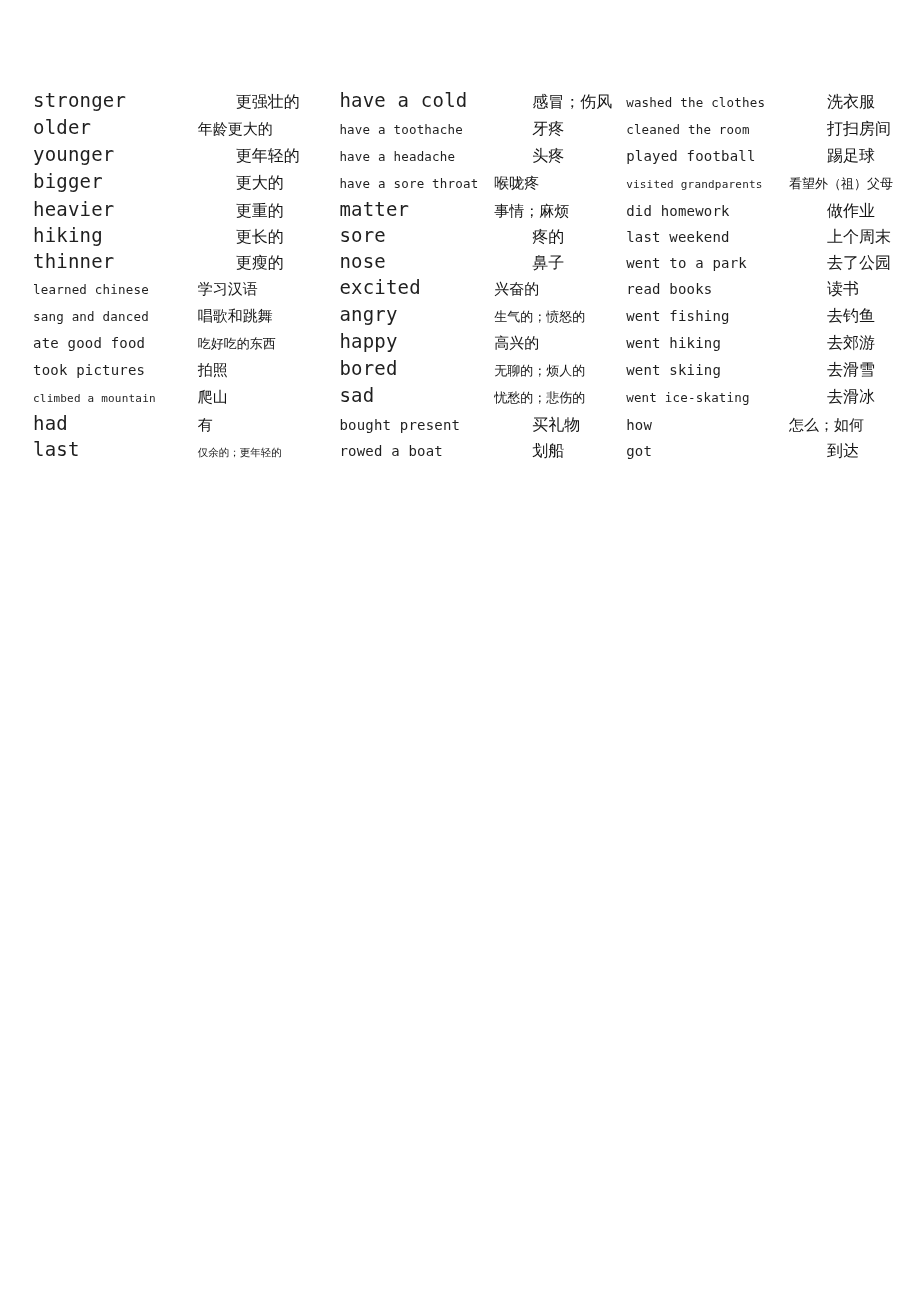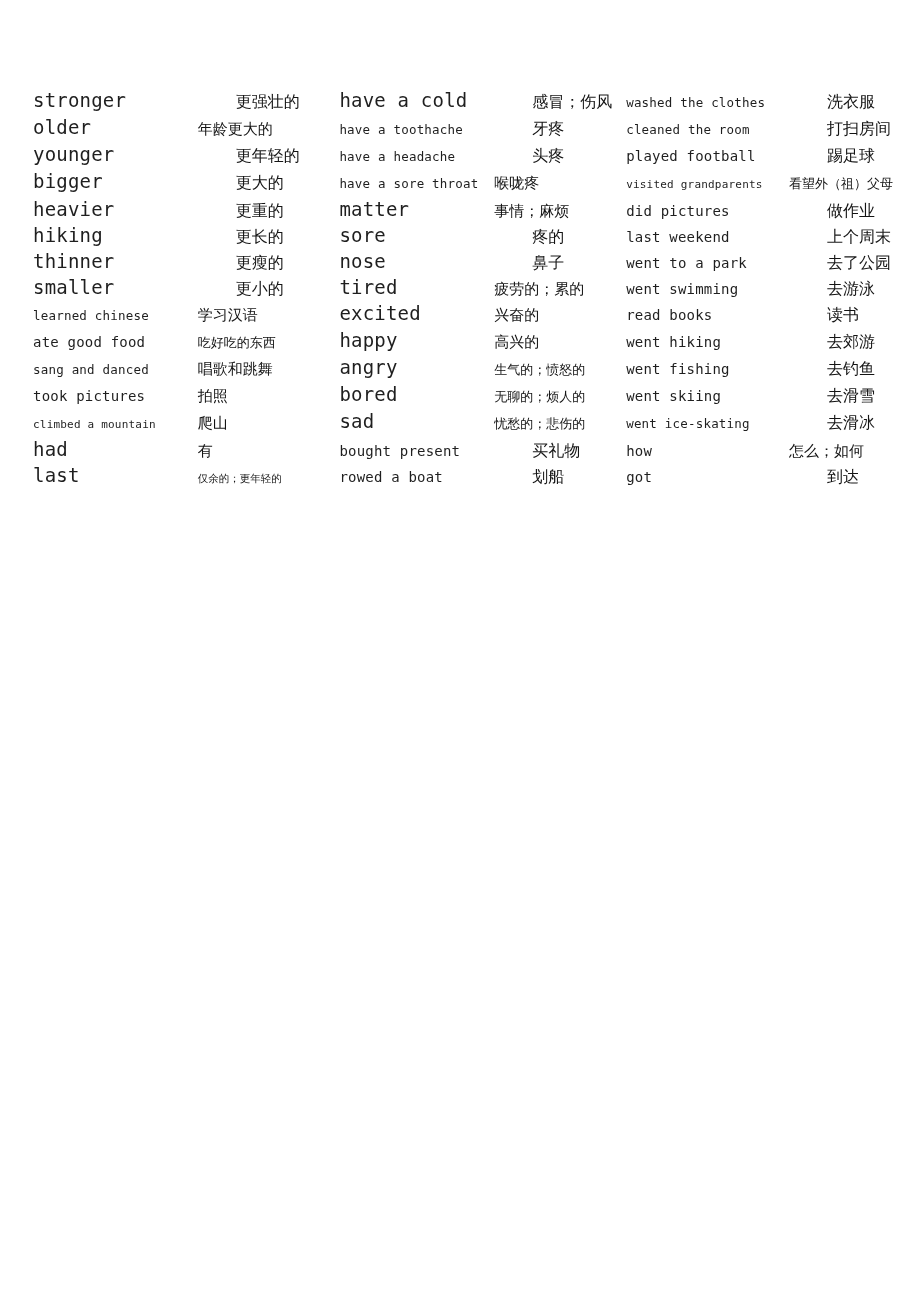--- a/index.html
+++ b/index.html
@@ -104,70 +104,62 @@
           <td class="col-en-2"><span class="en sz-sm">have a sore throat</span></td>
           <td class="col-zh-2"><span class="zh sz-md">喉咙疼</span></td>
           <td class="col-en-3"><span class="en sz-xs">visited grandparents</span></td>
           <td class="col-zh-3"><span class="zh sz-sm">看望外（祖）父母</span></td>
         </tr>
         <tr>
           <td class="col-en-1"><span class="en sz-lg">heavier</span></td>
           <td class="col-zh-1"><span class="zh sz-lg">更重的</span></td>
           <td class="col-en-2"><span class="en sz-lg">matter</span></td>
           <td class="col-zh-2"><span class="zh sz-md">事情；麻烦</span></td>
-          <td class="col-en-3"><span class="en sz-md">did pictures</span></td>
+          <td class="col-en-3"><span class="en sz-md">did homework</span></td>
           <td class="col-zh-3"><span class="zh sz-lg">做作业</span></td>
         </tr>
         <tr>
           <td class="col-en-1"><span class="en sz-lg">hiking</span></td>
           <td class="col-zh-1"><span class="zh sz-lg">更长的</span></td>
           <td class="col-en-2"><span class="en sz-lg">sore</span></td>
           <td class="col-zh-2"><span class="zh sz-lg">疼的</span></td>
           <td class="col-en-3"><span class="en sz-md">last weekend</span></td>
           <td class="col-zh-3"><span class="zh sz-lg">上个周末</span></td>
         </tr>
         <tr>
           <td class="col-en-1"><span class="en sz-lg">thinner</span></td>
           <td class="col-zh-1"><span class="zh sz-lg">更瘦的</span></td>
           <td class="col-en-2"><span class="en sz-lg">nose</span></td>
           <td class="col-zh-2"><span class="zh sz-lg">鼻子</span></td>
           <td class="col-en-3"><span class="en sz-md">went to a park</span></td>
           <td class="col-zh-3"><span class="zh sz-lg">去了公园</span></td>
         </tr>
         <tr>
-          <td class="col-en-1"><span class="en sz-lg">smaller</span></td>
-          <td class="col-zh-1"><span class="zh sz-lg">更小的</span></td>
-          <td class="col-en-2"><span class="en sz-lg">tired</span></td>
-          <td class="col-zh-2"><span class="zh sz-md">疲劳的；累的</span></td>
-          <td class="col-en-3"><span class="en sz-md">went swimming</span></td>
-          <td class="col-zh-3"><span class="zh sz-lg">去游泳</span></td>
-        </tr>
-        <tr>
           <td class="col-en-1"><span class="en sz-sm">learned chinese</span></td>
           <td class="col-zh-1"><span class="zh sz-md">学习汉语</span></td>
           <td class="col-en-2"><span class="en sz-lg">excited</span></td>
           <td class="col-zh-2"><span class="zh sz-md">兴奋的</span></td>
           <td class="col-en-3"><span class="en sz-md">read books</span></td>
           <td class="col-zh-3"><span class="zh sz-lg">读书</span></td>
         </tr>
         <tr>
+          <td class="col-en-1"><span class="en sz-sm">sang and danced</span></td>
+          <td class="col-zh-1"><span class="zh sz-md">唱歌和跳舞</span></td>
+          <td class="col-en-2"><span class="en sz-lg">angry</span></td>
+          <td class="col-zh-2"><span class="zh sz-sm">生气的；愤怒的</span></td>
+          <td class="col-en-3"><span class="en sz-md">went fishing</span></td>
+          <td class="col-zh-3"><span class="zh sz-lg">去钓鱼</span></td>
+        </tr>
+        <tr>
           <td class="col-en-1"><span class="en sz-md">ate good food</span></td>
           <td class="col-zh-1"><span class="zh sz-sm">吃好吃的东西</span></td>
           <td class="col-en-2"><span class="en sz-lg">happy</span></td>
           <td class="col-zh-2"><span class="zh sz-md">高兴的</span></td>
           <td class="col-en-3"><span class="en sz-md">went hiking</span></td>
           <td class="col-zh-3"><span class="zh sz-lg">去郊游</span></td>
-        </tr>
-        <tr>
-          <td class="col-en-1"><span class="en sz-sm">sang and danced</span></td>
-          <td class="col-zh-1"><span class="zh sz-md">唱歌和跳舞</span></td>
-          <td class="col-en-2"><span class="en sz-lg">angry</span></td>
-          <td class="col-zh-2"><span class="zh sz-sm">生气的；愤怒的</span></td>
-          <td class="col-en-3"><span class="en sz-md">went fishing</span></td>
-          <td class="col-zh-3"><span class="zh sz-lg">去钓鱼</span></td>
         </tr>
         <tr>
           <td class="col-en-1"><span class="en sz-md">took pictures</span></td>
           <td class="col-zh-1"><span class="zh sz-md">拍照</span></td>
           <td class="col-en-2"><span class="en sz-lg">bored</span></td>
           <td class="col-zh-2"><span class="zh sz-sm">无聊的；烦人的</span></td>
           <td class="col-en-3"><span class="en sz-md">went skiing</span></td>
           <td class="col-zh-3"><span class="zh sz-lg">去滑雪</span></td>
         </tr>
         <tr>

